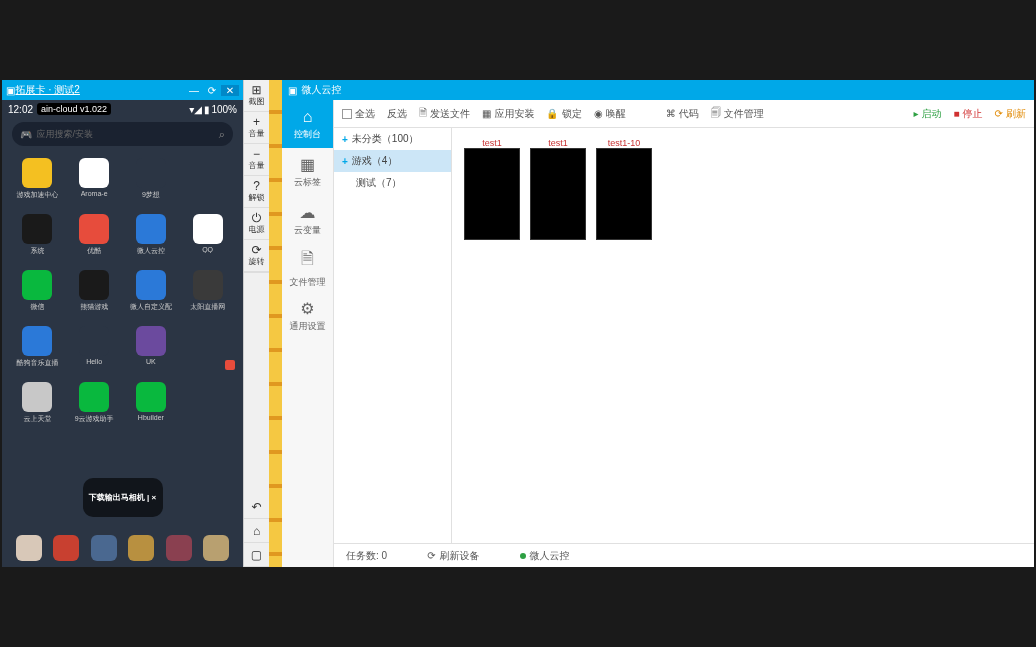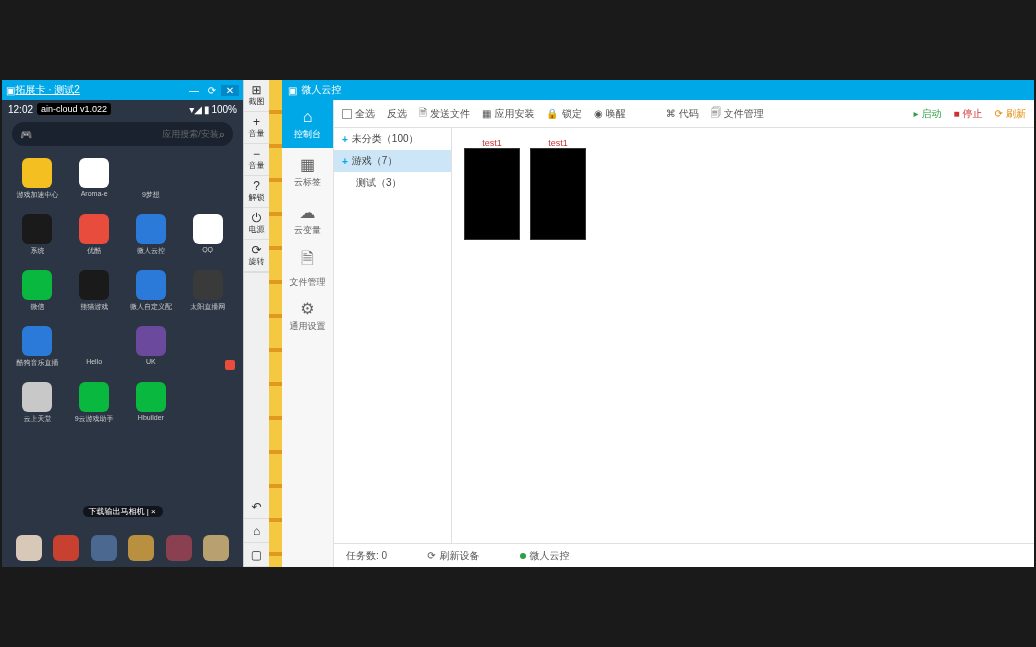--- a/index.html
+++ b/index.html
@@ -14,29 +14,29 @@
 .emu-titlebar .tb-btn { width: 18px; text-align: center; cursor: pointer; }
 
 .phone-screen { flex: 1; background: #2b3544; position: relative; padding: 0; }
 .phone-statusbar { height: 18px; display: flex; align-items: center; justify-content: space-between; padding: 0 6px; font-size: 10px; color: #fff; }
 .phone-statusbar .left { display: flex; gap: 4px; align-items: center; }
 .phone-statusbar .right { display: flex; gap: 2px; align-items: center; }
 .badge { background: #000; color: #fff; padding: 1px 4px; border-radius: 3px; font-size: 9px; }
 
 .search-bar { margin: 4px 10px; height: 24px; background: #1a2230; border-radius: 12px; display: flex; align-items: center; padding: 0 8px; }
 .search-bar .icon { color: #888; font-size: 10px; margin-right: 4px; }
-.search-bar .txt { flex: 1; color: #666; font-size: 9px; text-align: right; }
+.search-bar .txt { flex: 1; color: #666; font-size: 9px; }
 .search-bar .sicon { color: #888; font-size: 11px; }
 
 .app-grid { padding: 8px 10px; display: grid; grid-template-columns: repeat(4, 1fr); gap: 14px 6px; }
 .app-item { display: flex; flex-direction: column; align-items: center; gap: 2px; }
 .app-icon { width: 30px; height: 30px; border-radius: 6px; display: flex; align-items: center; justify-content: center; font-size: 14px; }
 .app-label { font-size: 7px; color: #ccc; text-align: center; max-width: 42px; overflow: hidden; white-space: nowrap; }
 
-.dock-bubble { margin: 0 auto; width: 80px; background: rgba(0,0,0,.6); border-radius: 10px; padding: 0 6px; font-size: 8px; color: #fff; text-align: left; position: absolute; bottom: 50px; left: 50%; transform: translateX(-50%); }
+.dock-bubble { margin: 0 auto; width: 80px; background: rgba(0,0,0,.6); border-radius: 10px; padding: 14px 6px; font-size: 8px; color: #fff; text-align: center; position: absolute; bottom: 50px; left: 50%; transform: translateX(-50%); font-weight: bold; }
 .dock { position: absolute; bottom: 2px; left: 0; right: 0; display: flex; justify-content: space-around; padding: 4px 8px; }
 .dock .app-icon { width: 26px; height: 26px; }
 
 .red-notif { position: absolute; width: 10px; height: 10px; background: #e74c3c; border-radius: 2px; top: 260px; right: 8px; }
 
 
 .emu-toolbar { width: 26px; background: #f0f0f0; display: flex; flex-direction: column; border-left: 1px solid #ccc; }
 .tool-btn { height: 32px; display: flex; flex-direction: column; align-items: center; justify-content: center; font-size: 8px; color: #333; border-bottom: 1px solid #ddd; cursor: pointer; }
 .tool-btn .ico { font-size: 12px; line-height: 1; }
 .tool-btn.small { height: 24px; }
@@ -343,35 +343,39 @@
         </div>
 
         <div class="content-row">
           <div class="tree-panel" id="tree-panel">
               <div class="tree-item">
                 <span class="plus">+</span>
                 <span>未分类（100）</span>
               </div>
               <div class="tree-item selected">
                 <span class="plus">+</span>
-                <span>游戏（7）</span>
+                <span>游戏（4）</span>
               </div>
               <div class="tree-item child">
-                <span>测试（3）</span>
+                <span>测试（7）</span>
               </div>
             </div>
           <div class="device-area" id="device-area">
               <div class="device-card">
                 <div class="device-label red">test1</div>
                 <div class="device-thumb"></div>
               </div>
               <div class="device-card">
                 <div class="device-label red">test1</div>
                 <div class="device-thumb"></div>
               </div>
+              <div class="device-card">
+                <div class="device-label red">test1-10</div>
+                <div class="device-thumb"></div>
+              </div>
             </div>
         </div>
 
         <div class="status-bar">
           <span class="st">任务数: 0</span>
           <span class="st">
               <span>⟳</span>
               <span>刷新设备</span>
             </span>
           <span class="st">

